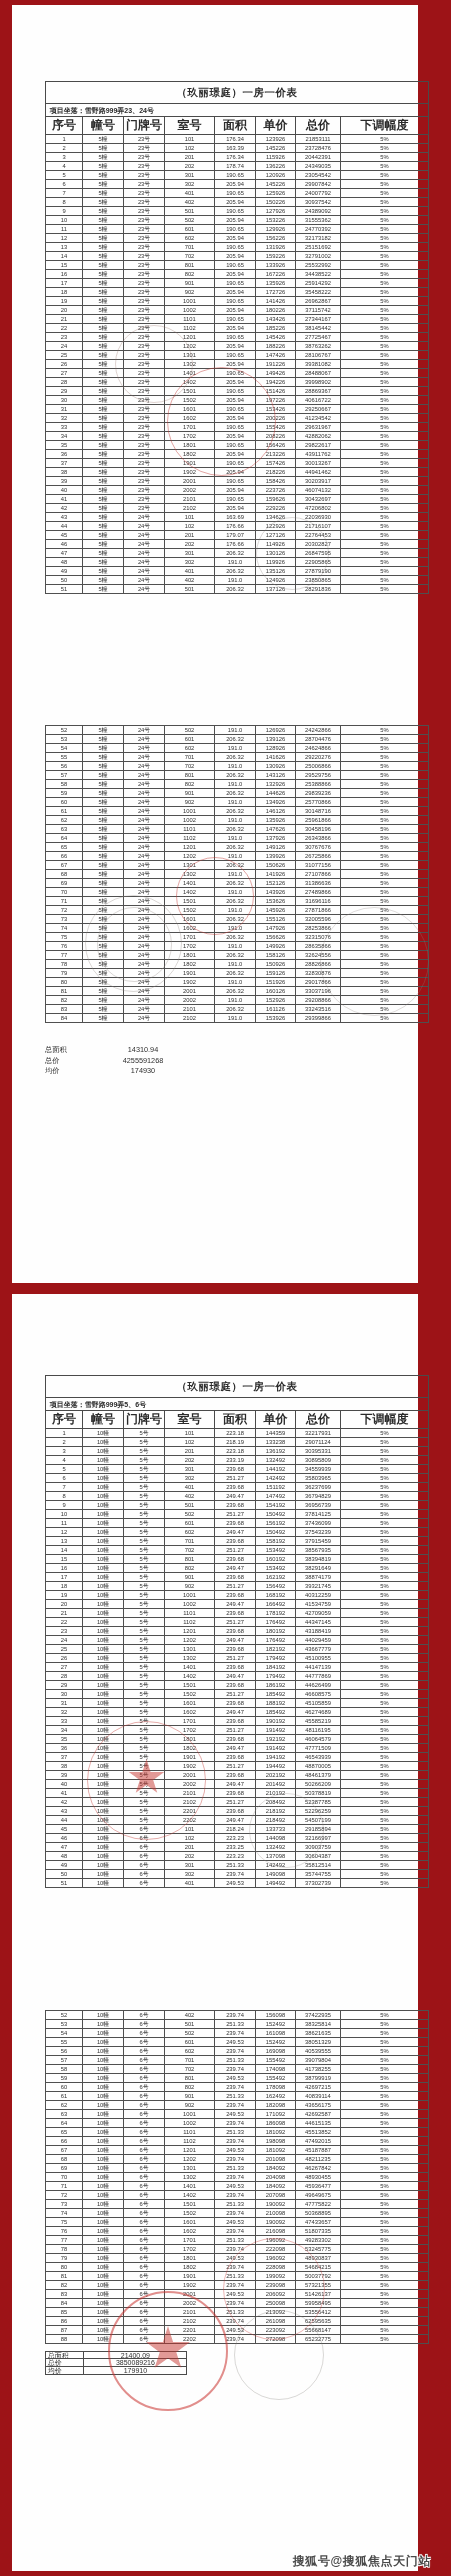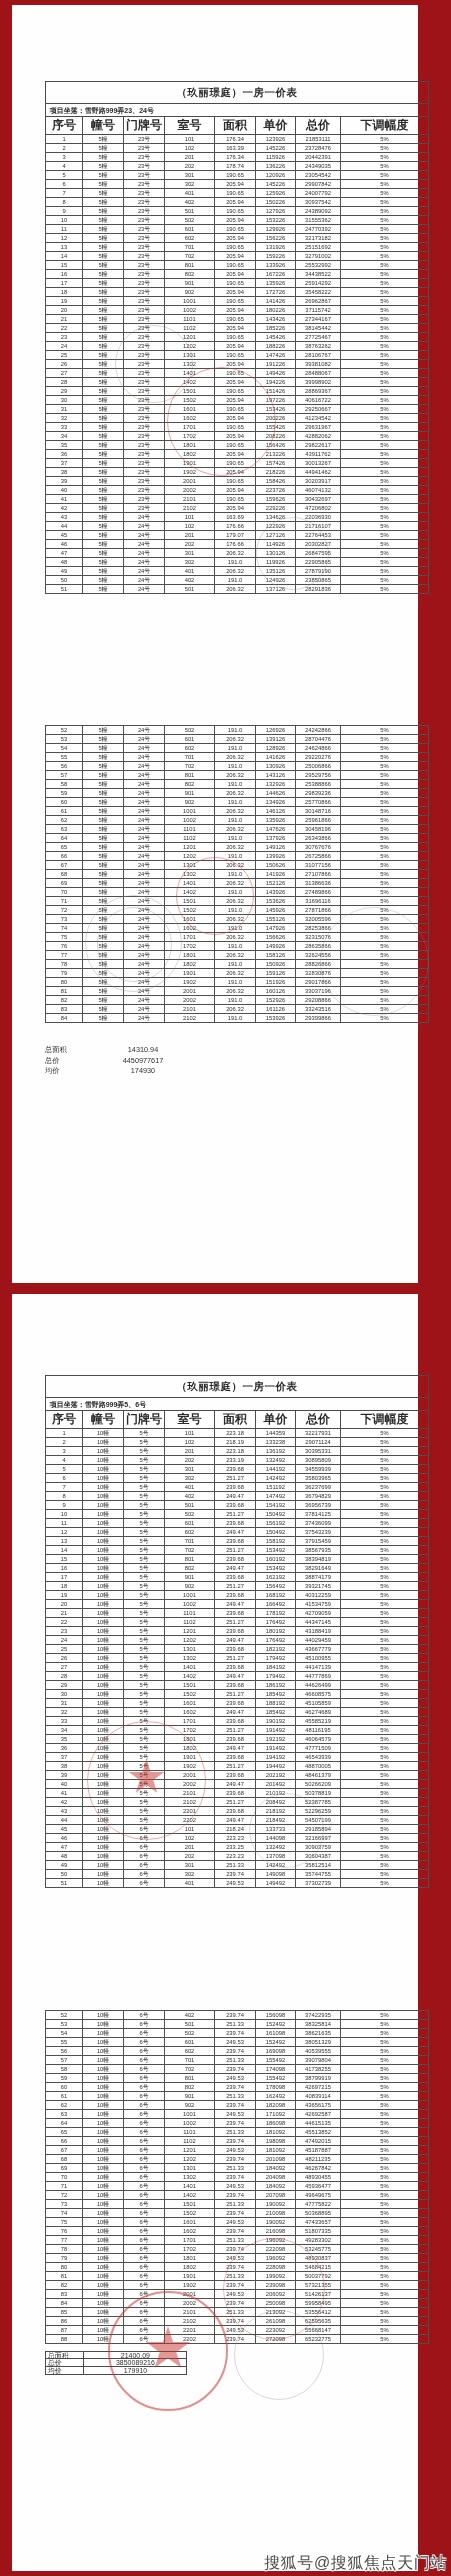--- a/index.html
+++ b/index.html
@@ -28,21 +28,21 @@
   .totals-plain .tvalue{width:116px;text-align:center;}
   .totals-bordered{margin-top:6.7px;font-size:7px;color:#2f2f2f;width:143px;}
   .totals-bordered .trow{display:flex;}
   .totals-bordered .tlabel{width:39px;border:0.6px solid #4a4a4a;margin-top:-0.6px;
     height:8.5px;line-height:8.5px;padding-left:1.8px;box-sizing:border-box;}
   .totals-bordered .tvalue{width:104px;border:0.6px solid #4a4a4a;margin-top:-0.6px;margin-left:-0.6px;
     height:8.5px;line-height:8.5px;text-align:center;box-sizing:border-box;}
   .stamp{position:absolute;border-radius:50%;pointer-events:none;}
   .star{position:absolute;background:rgba(198,52,46,0.5);
     clip-path:polygon(50% 0%,61% 35%,98% 35%,68% 57%,79% 91%,50% 70%,21% 91%,32% 57%,2% 35%,39% 35%);}
-  .watermark{position:absolute;right:4px;top:2553px;font-size:16px;font-weight:normal;
+  .watermark{position:absolute;right:20px;top:2553px;font-size:12px;font-weight:bold;
     color:#4a4a4a;letter-spacing:0.6px;
     text-shadow:-0.6px -0.6px 0 #fff,0.6px -0.6px 0 #fff,-0.6px 0.6px 0 #fff,0.6px 0.6px 0 #fff,0 0 1.8px #fff;}
 </style>
 </head>
 <body>
 
 <div id="screen">
 
   <div class="panel" id="panel1">
 
@@ -932,21 +932,21 @@
             </tr>
           </tbody>
       </table>
       <div class="totals-plain">
           <div class="trow">
             <div class="tlabel">总面积</div>
             <div class="tvalue">14310.94</div>
           </div>
           <div class="trow">
             <div class="tlabel">总价</div>
-            <div class="tvalue">4450977617</div>
+            <div class="tvalue">4255591268</div>
           </div>
           <div class="trow">
             <div class="tlabel">均价</div>
             <div class="tvalue">174930</div>
           </div>
         </div>
     </div>
 
   </div>
 

